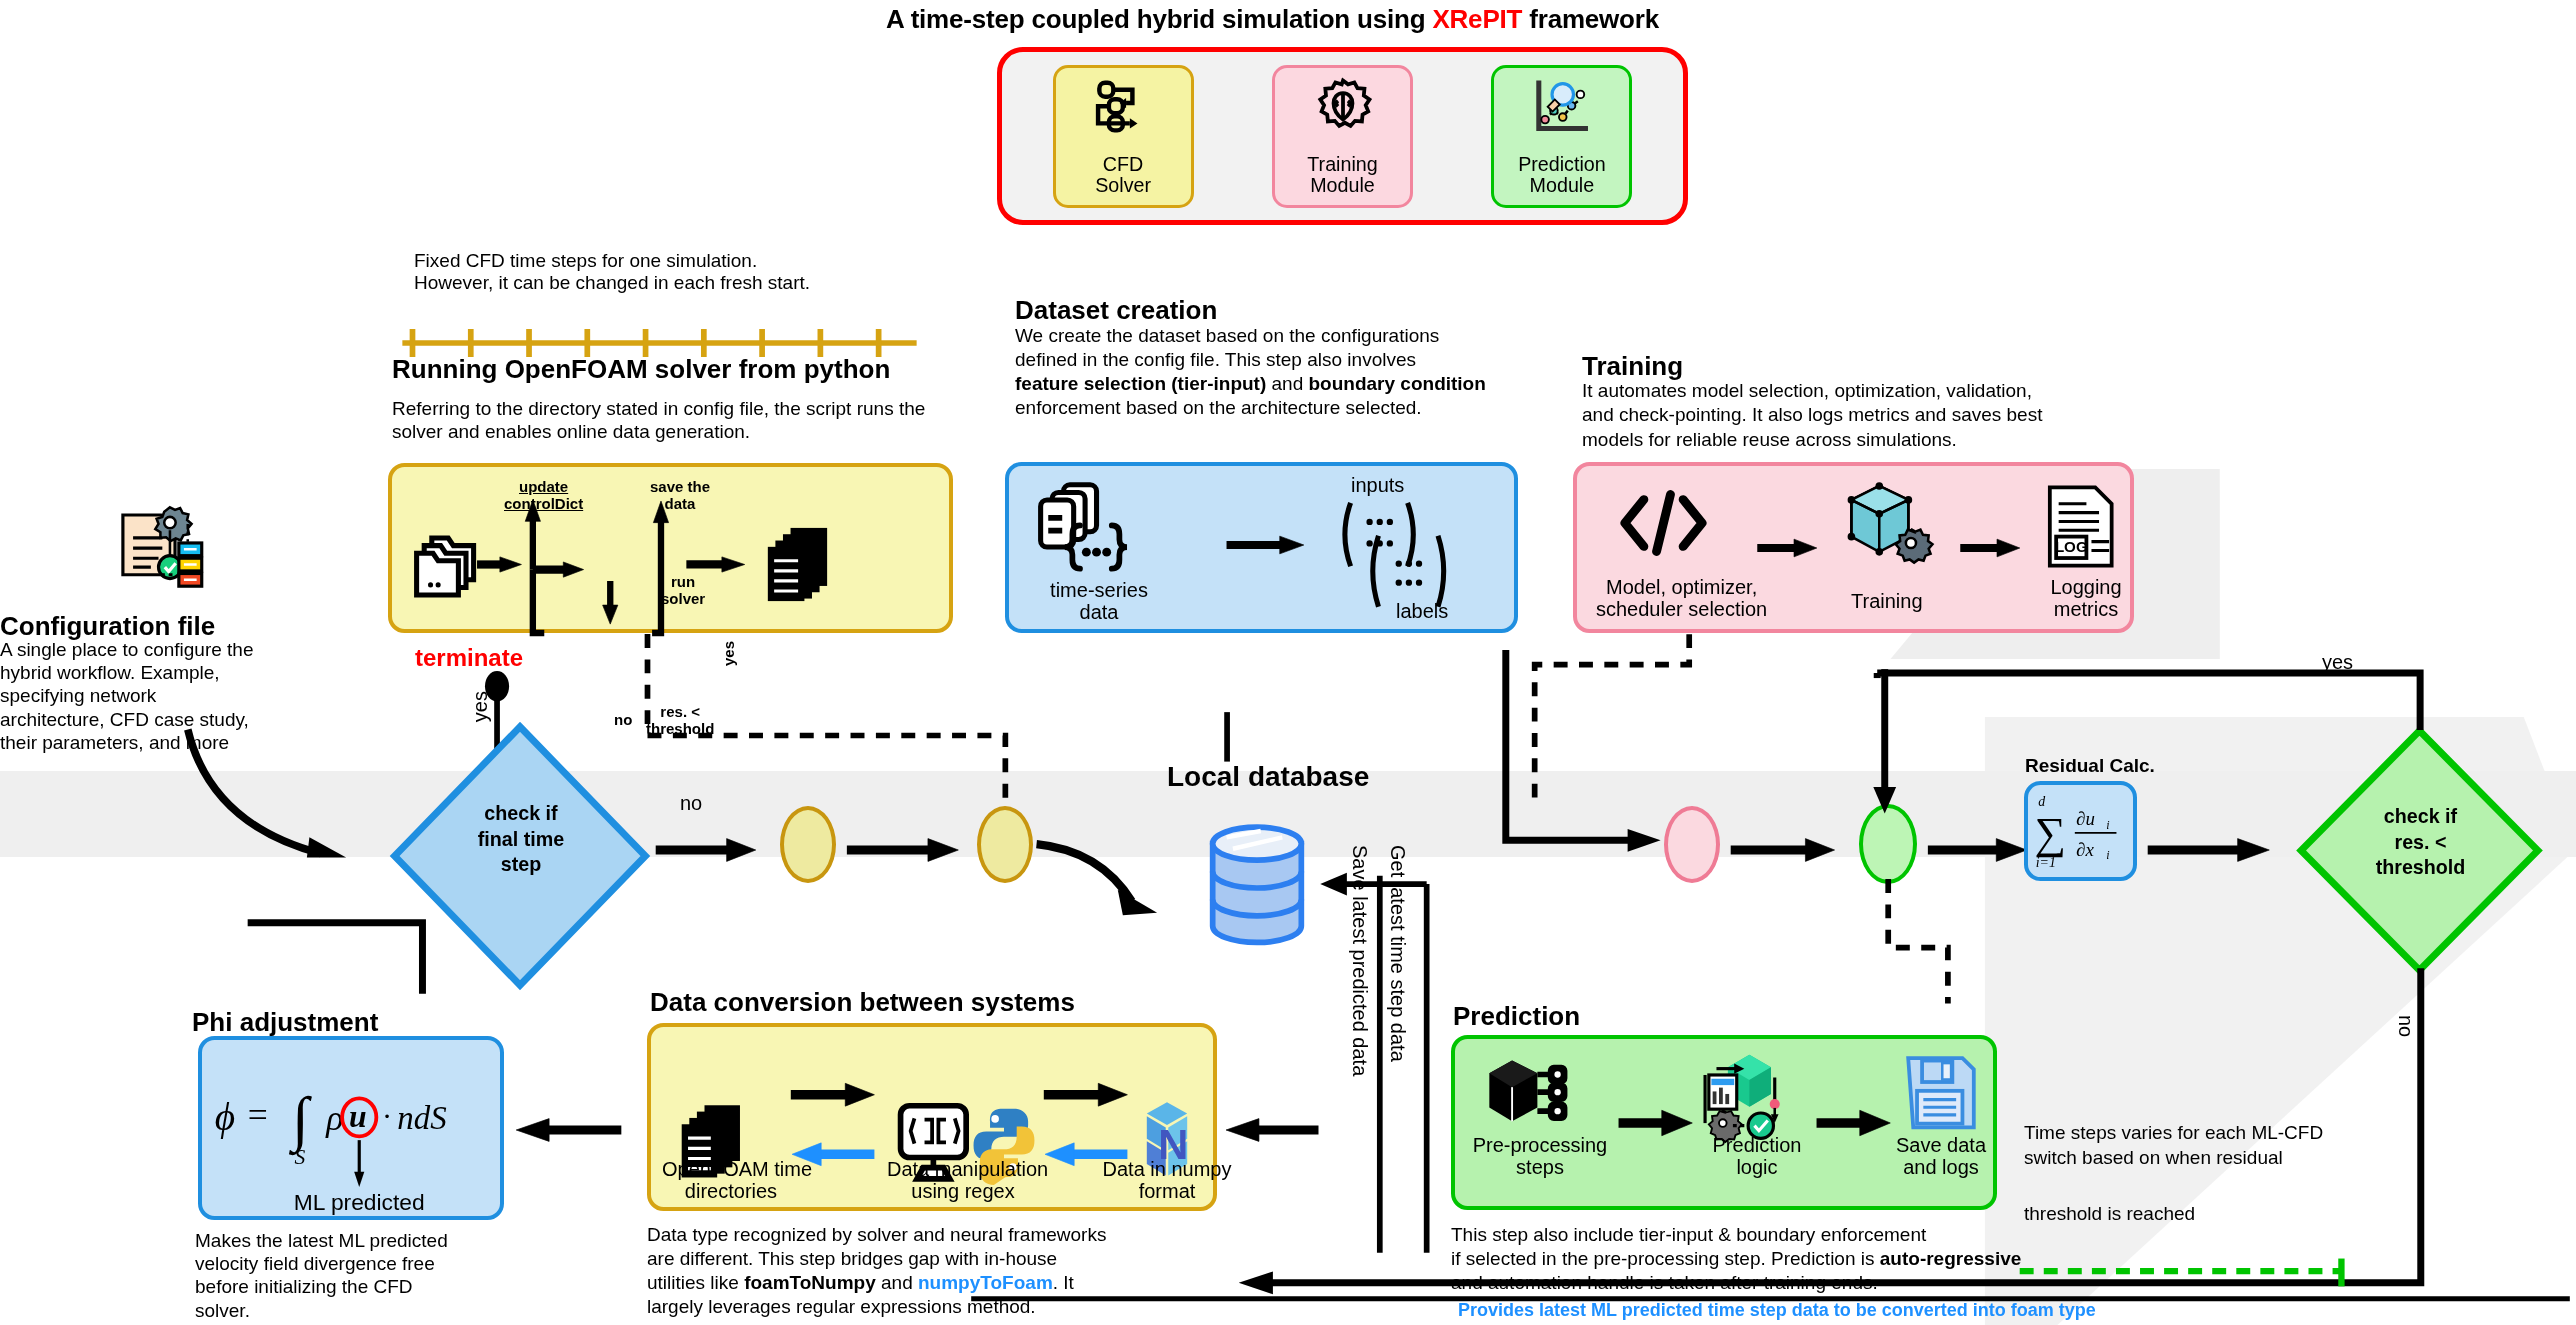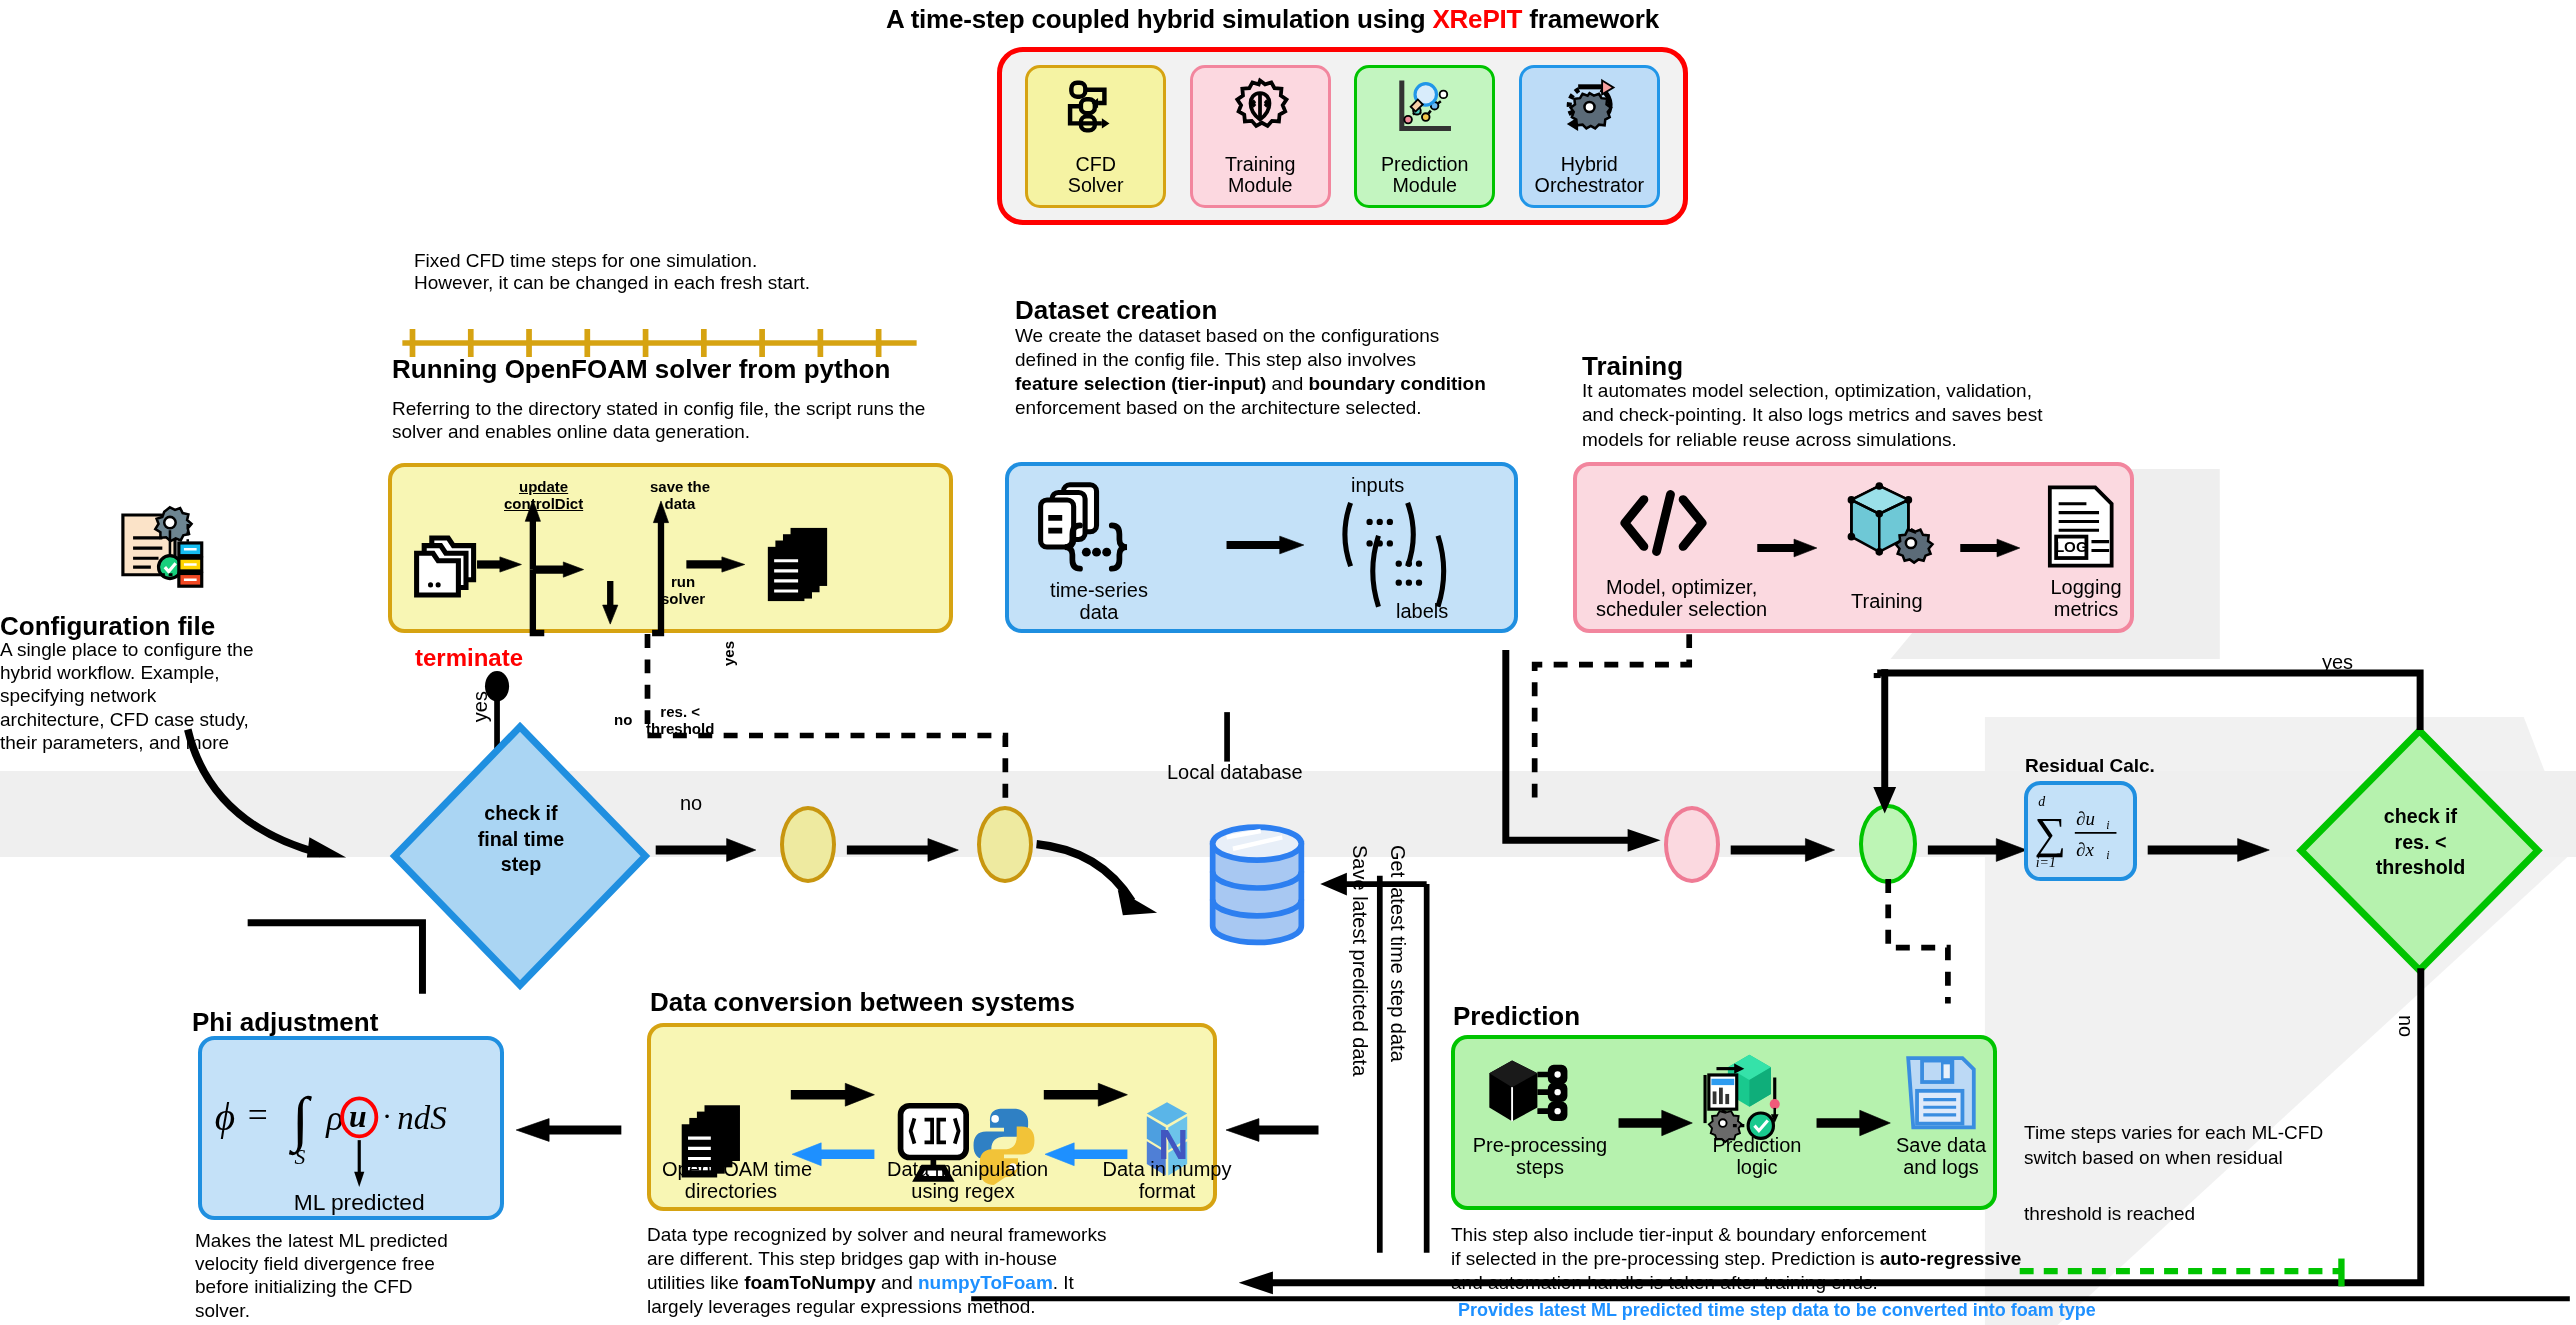--- a/index.html
+++ b/index.html
@@ -4,21 +4,21 @@
 <style>
   html,body{margin:0;padding:0;background:#fff;}
   body{width:2576px;height:1326px;position:relative;overflow:hidden;
        font-family:"Liberation Sans",sans-serif;color:#000;}
   .abs{position:absolute;}
   .nw{white-space:nowrap;}
   .hd{font-weight:bold;}
   
   .t-title{font-size:26px;font-weight:bold;letter-spacing:-0.2px;}
   .t-h1{font-size:26px;font-weight:bold;}
-  .t-h2{font-size:20px;font-weight:normal;}
+  .t-h2{font-size:28px;font-weight:bold;}
   .t-body{font-size:19px;line-height:1.22;}
   .t-tiny{font-size:15px;line-height:1.12;font-weight:bold;}
   .t-lbl{font-size:20px;line-height:1.12;}
   .t-lbl-b{font-size:19px;font-weight:bold;}
 
   
   #legend{left:997px;top:47px;width:691px;height:178px;
           border:5.7px solid #ff0000;border-radius:26px;background:#f2f2f2;
           box-sizing:border-box;display:flex;align-items:center;
           justify-content:space-around;padding:0 11.4px;}
@@ -108,37 +108,20 @@
         <circle cx="50" cy="62" r="6" fill="#f3c64b" stroke="#000" stroke-width="3"></circle>
         <circle cx="64" cy="44" r="6" fill="#6cb7f0" stroke="#000" stroke-width="3"></circle>
         <circle cx="78" cy="26" r="6" fill="#fff" stroke="#000" stroke-width="3"></circle>
         <circle cx="50" cy="26" r="17" fill="#d8ecfb" stroke="#2196e8" stroke-width="5"></circle>
         <rect x="28" y="38" width="16" height="11" fill="#f6d0a8" stroke="#000" stroke-width="3" transform="rotate(-45 36 44)"></rect>
       </svg>
     </div>
     <div class="lg-cap">Prediction<br>Module</div>
   </div>
 
-  <div class="lg-card c-hyb">
-    <div class="lg-ico">
-      <svg width="61" height="58" viewBox="0 0 96 92">
-        <path d="M20 58 a28 28 0 0 1 12 -40" stroke="#000" stroke-width="8" fill="none" stroke-dasharray="7 6"></path>
-        <path d="M66 18 a28 28 0 0 1 10 40" stroke="#000" stroke-width="8" fill="none"></path>
-        <path d="M30 14 h40" stroke="#000" stroke-width="8" fill="none"></path>
-        <polygon points="68,4 86,15 68,26" fill="#f6a2a2" stroke="#000" stroke-width="3"></polygon>
-        <path d="M28 72 h42" stroke="#000" stroke-width="8" fill="none"></path>
-        <polygon points="30,62 12,73 30,84" fill="#000"></polygon>
-        <g transform="translate(48,46)">
-          <path d="M0 -22 l7 4 8 -3 4 7 9 1 -1 9 7 5 -5 7 3 8 -7 4 -1 9 -9 -1 -6 6 -7 -4 -7 4 -6 -6 -9 1 -1 -9 -7 -4 3 -8 -5 -7 7 -5 -1 -9 9 -1 4 -7 8 3z" fill="#5b6b78" stroke="#000" stroke-width="4"></path>
-          <circle cx="0" cy="0" r="8" fill="#fff" stroke="#000" stroke-width="4"></circle>
-        </g>
-      </svg>
-    </div>
-    <div class="lg-cap">Hybrid<br>Orchestrator</div>
-  </div>
 </div>
 
 <svg class="abs" style="left:0;top:717px;" width="2576" height="393" viewBox="0 0 4061 620">
   <polygon points="3130,0 3980,0 4061,210 3200,1000 3130,1000" fill="#efefef" opacity="0.85"></polygon>
 </svg>
 <svg class="abs" style="left:1776px;top:469px;" width="571" height="266" viewBox="0 0 900 420">
   <polygon points="0,0 540,0 540,420 0,420" fill="#efefef" opacity="0"></polygon>
   <polygon points="430,0 700,0 700,300 180,300" fill="#e8e8e8" opacity="0.75"></polygon>
 </svg>
 <div class="band"></div>

